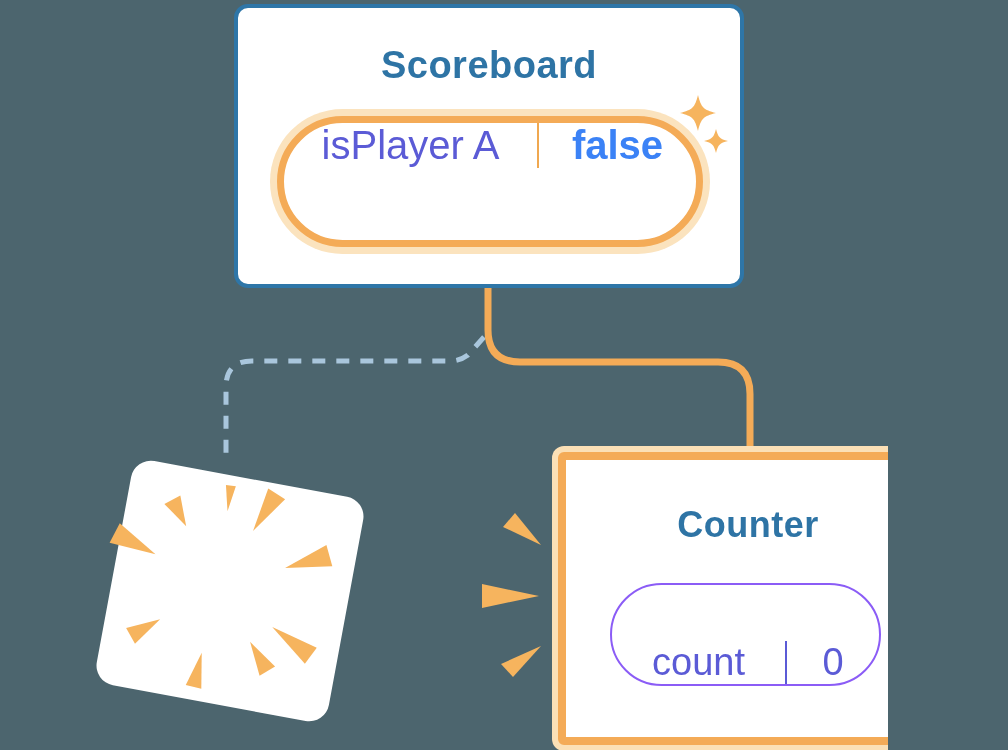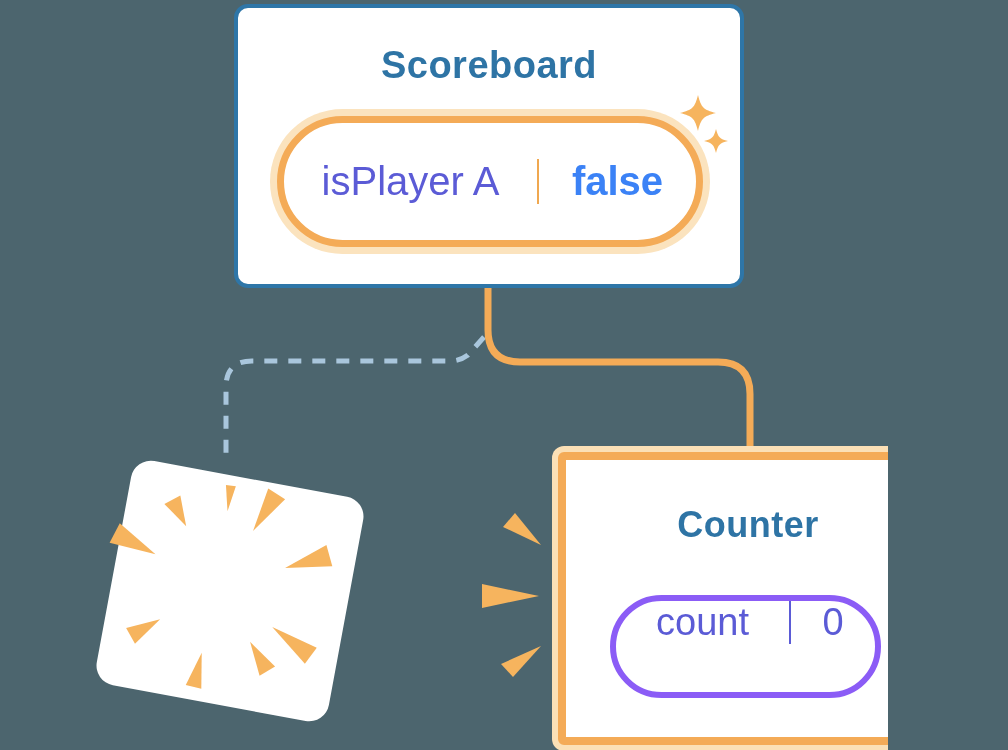--- a/index.html
+++ b/index.html
@@ -20,21 +20,21 @@
   .scoreboard-title {
     position:absolute; left:0; top:36px; width:100%;
     text-align:center; font-size:38px; font-weight:bold;
     letter-spacing:0.5px; color:#2E74A5;
   }
   .state-pill {
     position:absolute; left:39px; top:108px; width:426px; height:131px;
     box-sizing:border-box; background:#FFFFFF;
     border:7px solid #F4AB57; border-radius:999px;
     box-shadow:0 0 0 7px #FBE3BE;
-    display:flex; align-items:center; overflow:hidden;
+    display:flex; align-items:flex-start; overflow:hidden;
   }
   .state-pill .pill-key {
     width:253px; display:flex; align-items:center; justify-content:center;
     font-size:40px; color:#5B5BD6;
   }
   .state-pill .pill-val {
     flex:1; border-left:2px solid #F0A850;
     display:flex; align-items:center; justify-content:center;
     font-size:40px; font-weight:bold; color:#3b82f6;
   }
@@ -48,22 +48,22 @@
     box-shadow:0 0 0 6px #FBE0B6;
   }
   .counter-title {
     position:absolute; left:0; top:44px; width:100%;
     text-align:center; font-size:36px; font-weight:bold;
     letter-spacing:0.5px; color:#2E74A5;
   }
   .counter-pill {
     position:absolute; left:44px; top:123px; width:271px; height:103px;
     box-sizing:border-box; background:#FFFFFF;
-    border:6px solid #8b5cf6; border-radius:999px;
-    display:flex; align-items:flex-start; overflow:hidden;margin-top:12px;
+    border:2px solid #8b5cf6; border-radius:999px;
+    display:flex; align-items:flex-end; overflow:hidden;
   }
   .counter-pill .pill-key {
     width:173px; display:flex; align-items:center; justify-content:center;
     font-size:38px; color:#5B5BD6;
   }
   .counter-pill .pill-val {
     flex:1; border-left:2px solid #5B5BD6;
     display:flex; align-items:center; justify-content:center;
     font-size:38px; color:#5B5BD6;
   }

